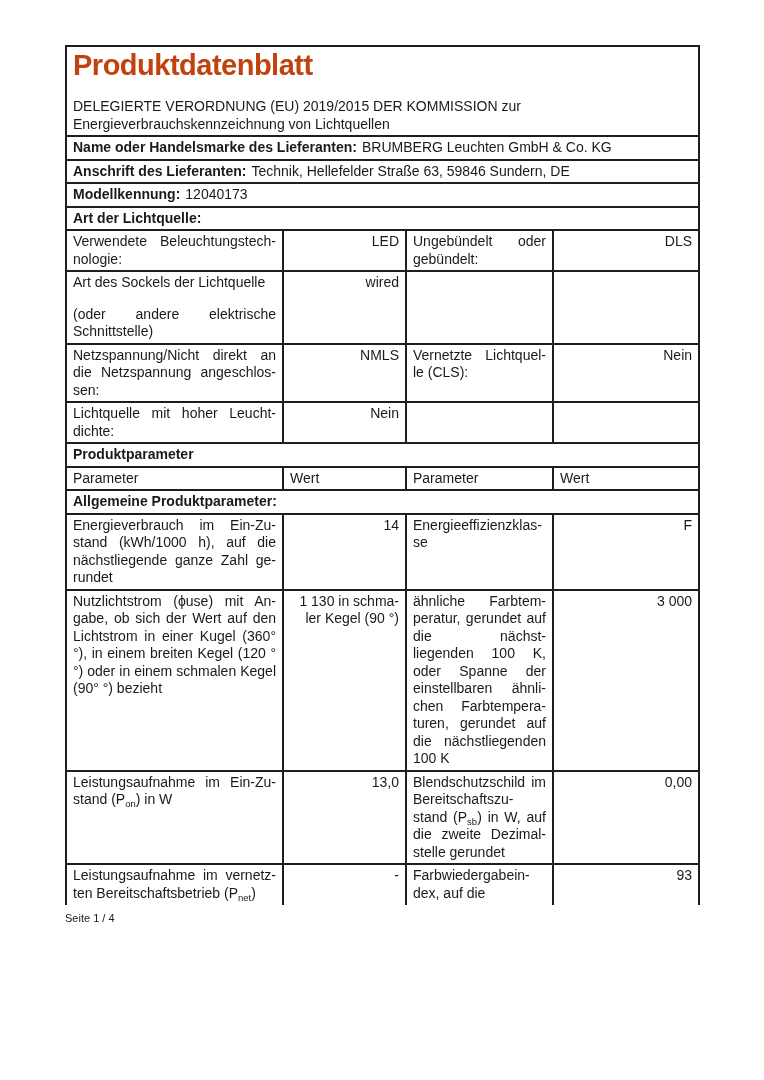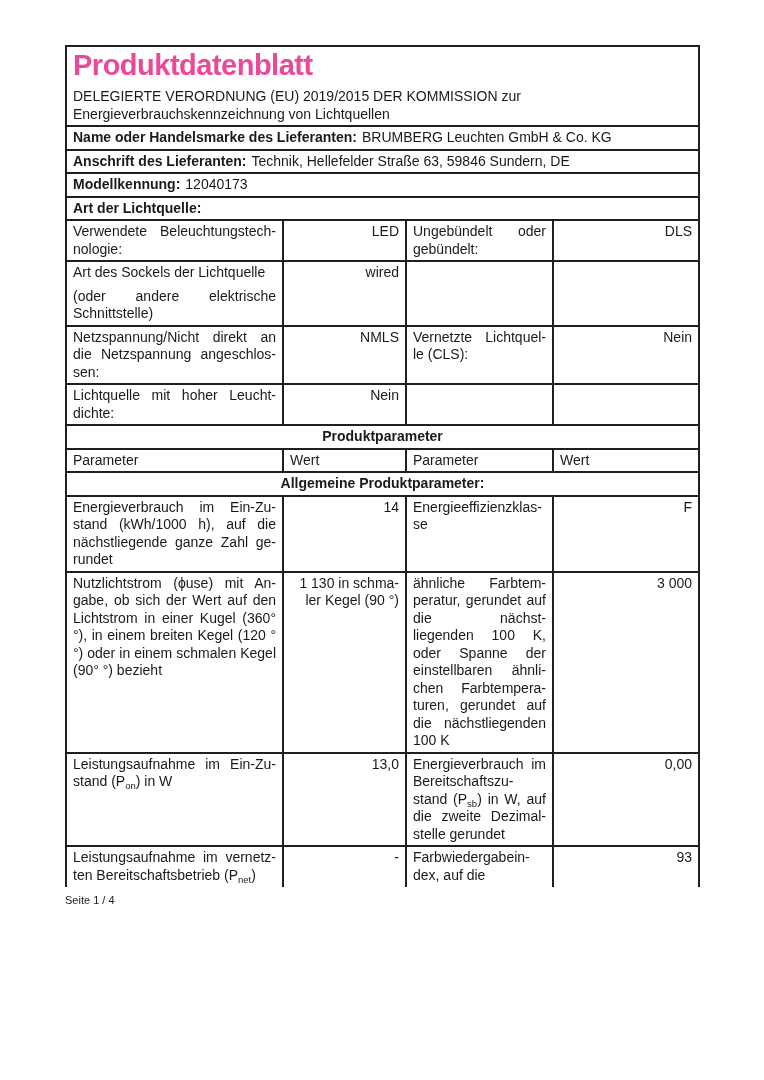--- a/index.html
+++ b/index.html
@@ -22,39 +22,39 @@
     border:2px solid #1f1f1f;
     vertical-align:top;
     font-size:14px;
     line-height:17.5px;
     padding:2px 6px;
     overflow:hidden;
   }
   
   td.title-cell{padding:6px 11px 10px 11px;}
   .doc-title{
-    margin:0 0 7px 0;
+    margin:0 0 17px 0;
     font-size:29px;
     line-height:32px;
     font-weight:bold;
-    color:#ec4899;
+    color:#c2410c;
     letter-spacing:-0.5px;
   }
   .regulation{white-space:pre-line;font-size:14px;line-height:17.5px;}
   
   td.info-cell{padding:5px 7px;}
   .lbl{font-weight:bold;}
   .val{margin-left:5px;}
   
   td.param{text-align:justify;padding:2px 6px 3px 7px;}
   td.value{text-align:right;white-space:pre-line;padding:2px 4px;}
   .para-block{display:block;}
-  .para-gap{display:block;margin-top:6px;}
+  .para-gap{display:block;margin-top:14px;}
   td.section-cell{
-    text-align:center;font-weight:bold;padding:0 4px;
+    text-align:left;font-weight:bold;padding:0 4px;
   }
   td.colhdr{padding:1px 6px 2px 7px;}
   sub.sb{font-size:9.5px;line-height:0;vertical-align:-3px;}
   tr.last-row td{border-bottom:none;height:36px;}
   .page-num{
     width:633px;
     padding-right:7px;
     box-sizing:border-box;
     margin-top:7px;
     font-size:11px;
@@ -157,21 +157,21 @@
 ler Kegel (90 °)</td>
         <td class="param">ähnliche Farbtem- peratur, gerundet auf die nächst- liegenden 100 K, oder Spanne der einstellbaren ähnli- chen Farbtempera- turen, gerundet auf die nächstliegenden 100 K</td>
         <td class="value">3 000</td>
       </tr>
       <tr>
         <td class="param">
           <span>Leistungsaufnahme im Ein-Zu- stand (P</span><sub class="sb">on</sub><span>) in W</span>
         </td>
         <td class="value">13,0</td>
         <td class="param">
-          <span>Energieverbrauch im Bereitschaftszu- stand (P</span><sub class="sb">sb</sub><span>) in W, auf die zweite Dezimal- stelle gerundet</span>
+          <span>Blendschutzschild im Bereitschaftszu- stand (P</span><sub class="sb">sb</sub><span>) in W, auf die zweite Dezimal- stelle gerundet</span>
         </td>
         <td class="value">0,00</td>
       </tr>
       <tr class="last-row">
         <td class="param">
           <span>Leistungsaufnahme im vernetz- ten Bereitschaftsbetrieb (P</span><sub class="sb">net</sub><span>)</span>
         </td>
         <td class="value">-</td>
         <td class="param">Farbwiedergabein- dex, auf die</td>
         <td class="value">93</td>

